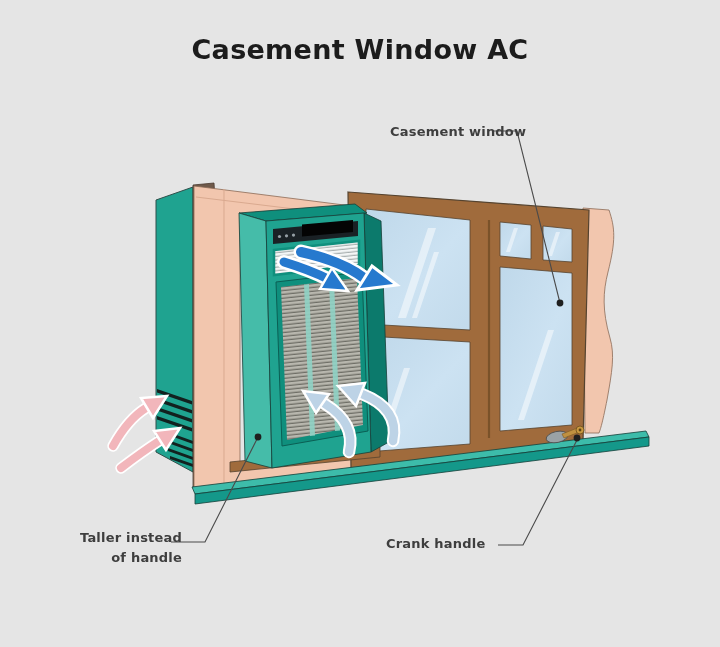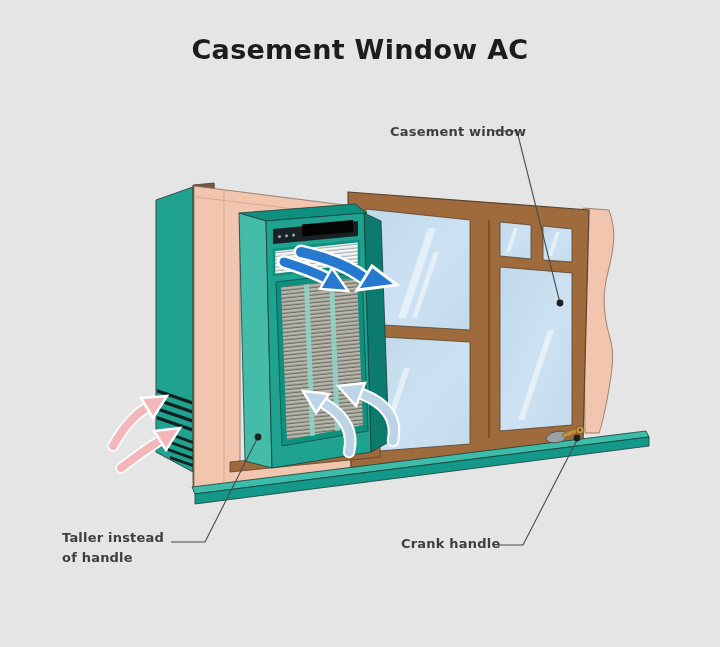--- a/index.html
+++ b/index.html
@@ -16,21 +16,21 @@
     font-family:"DejaVu Sans","Liberation Sans",sans-serif;
   }
   .page-title{
     position:absolute;top:34px;left:0;width:720px;text-align:center;
     font-size:27px;font-weight:bold;color:var(--ink);letter-spacing:.3px;margin:0;
   }
   .callout{
     position:absolute;font-size:13px;font-weight:600;color:var(--label);
     letter-spacing:.2px;white-space:nowrap;
   }
-  .callout.center{text-align:left;white-space:normal;line-height:20px;}
+  .callout.center{text-align:right;white-space:normal;line-height:20px;}
   svg{position:absolute;left:0;top:0;}
   .f-teal{fill:var(--teal);} .f-teal-light{fill:var(--teal-light);}
   .f-teal-dark{fill:var(--teal-dark);} .f-teal-top{fill:var(--teal-top);}
   .f-sill-top{fill:var(--sill-top);} .f-sill-front{fill:var(--sill-front);}
   .f-wall{fill:var(--wall);} .f-band{fill:var(--band);}
   .f-frame{fill:var(--frame);} .f-panel{fill:var(--panel);}
   .f-blue{fill:var(--blue);} .f-lblue{fill:var(--lblue);} .f-pink{fill:var(--pink);}
   .s-wallline{stroke:var(--wall-line);}
   .tail-under{fill:none;stroke:#fff;stroke-linecap:round;}
   .tail-blue{fill:none;stroke:var(--blue);stroke-linecap:round;}
@@ -196,17 +196,17 @@
 
   <div class="callout" style="left:378px;top:124px;margin-left:12px;">
     <span>Casement window</span>
   </div>
 
   <div class="callout center" style="left:62px;top:528px;width:120px;">
     <span>Taller instead</span><br>
     <span>of handle</span>
   </div>
 
-  <div class="callout" style="left:401px;top:536px;">
+  <div class="callout" style="left:386px;top:536px;">
     <span>Crank handle</span>
   </div>
 
 </div>
 
 </body></html>

